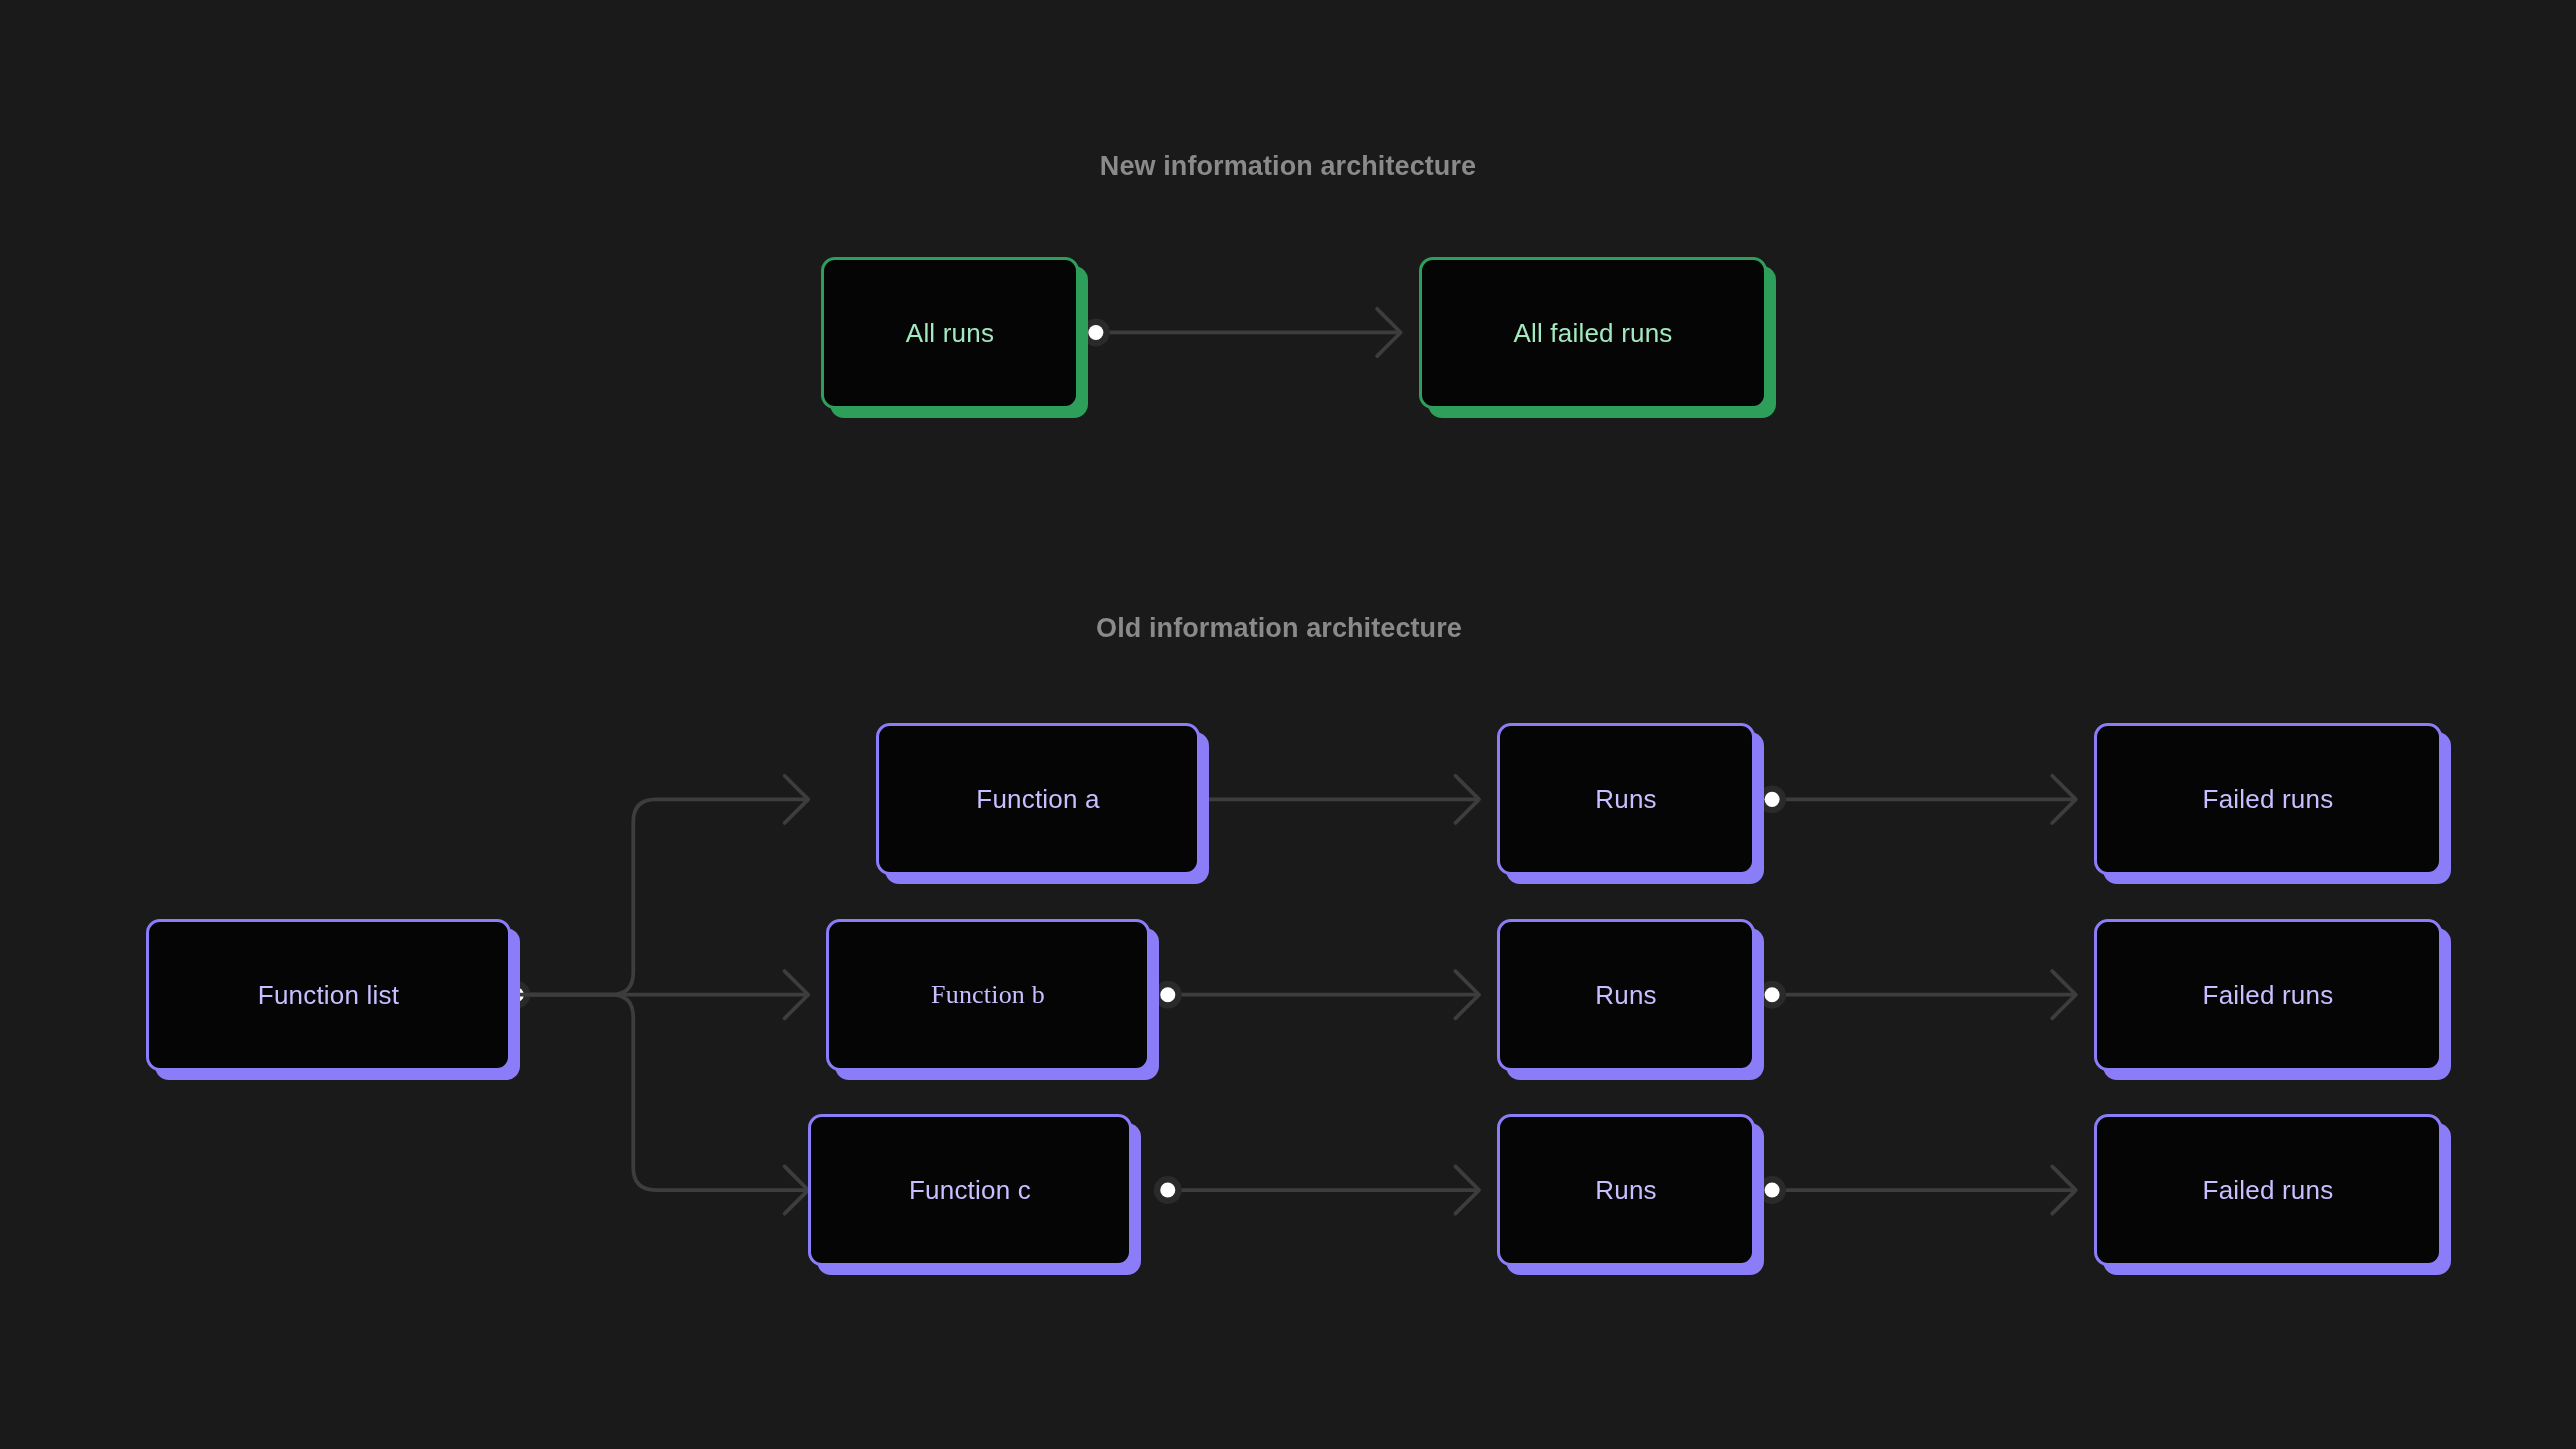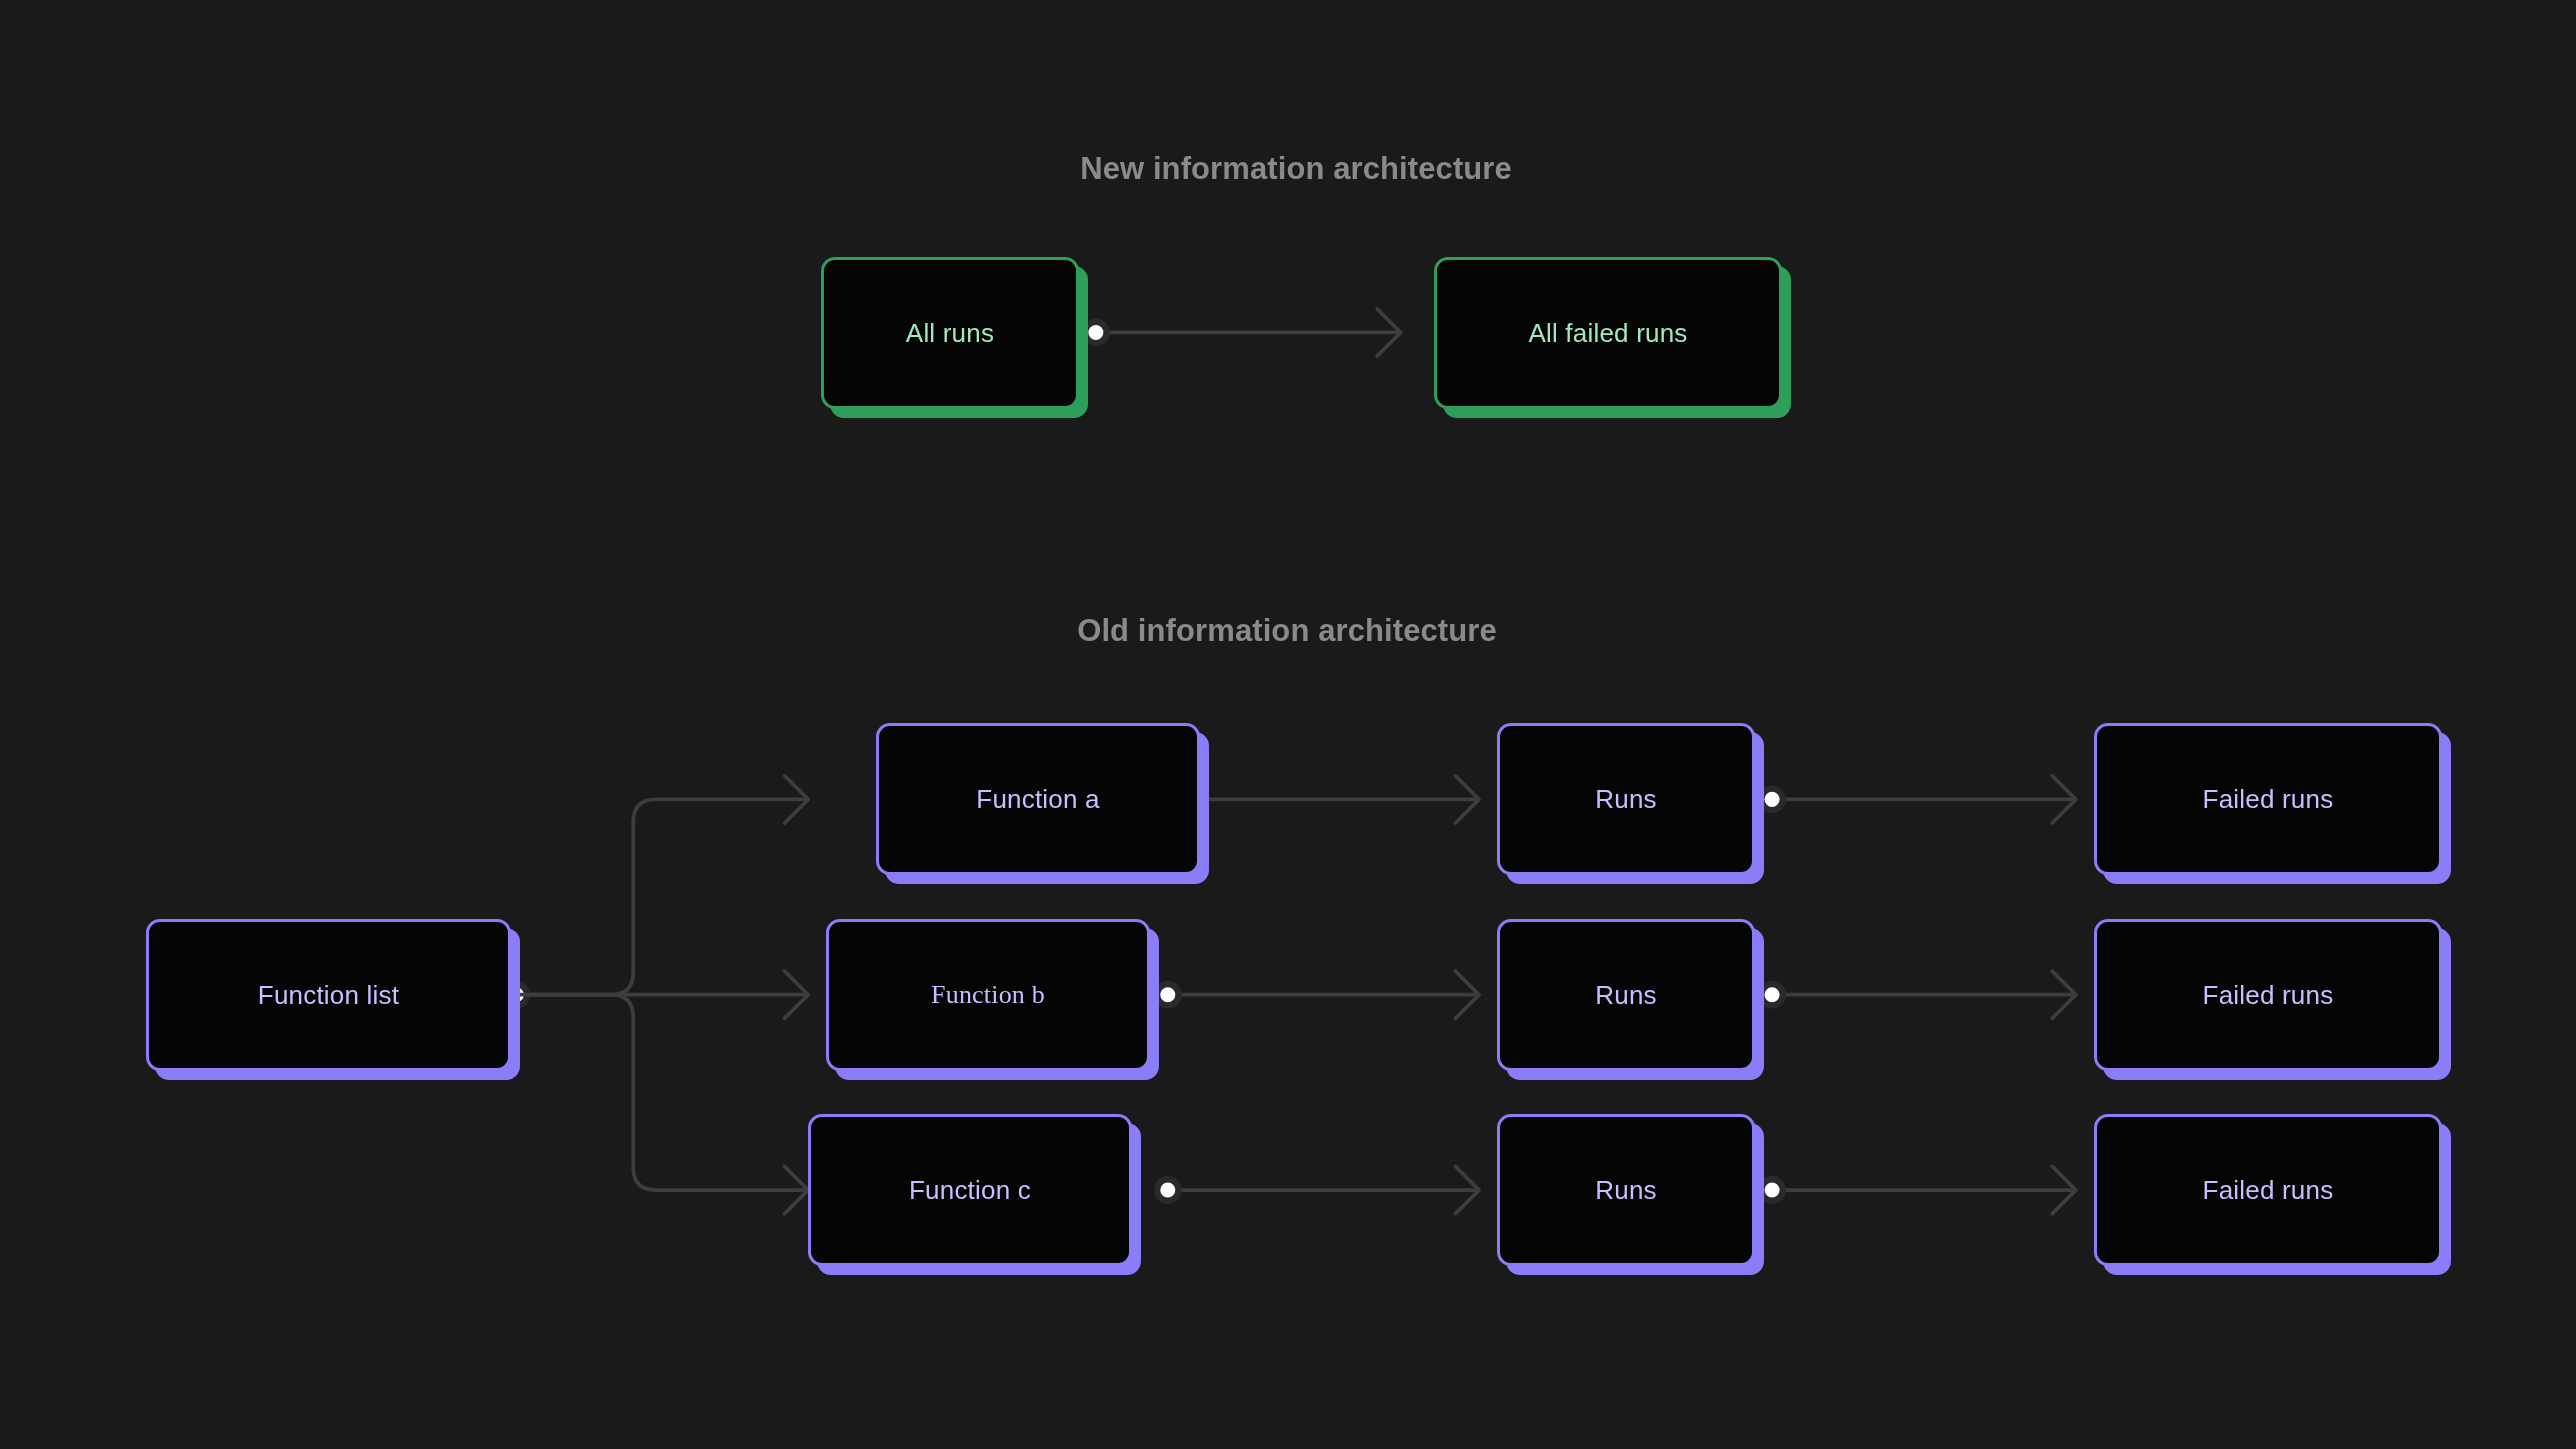--- a/index.html
+++ b/index.html
@@ -8,26 +8,25 @@
     width:2576px; height:1449px;
     font-family:"Liberation Sans","DejaVu Sans",sans-serif;
     overflow:hidden;
     position:relative;
   }
   #stage { position:absolute; inset:0; width:2576px; height:1449px; }
 
   .section-title {
     position:absolute;
     color:#8a8a8a;
-    font-size:31px;
+    font-size:27px;
     font-weight:700;
     letter-spacing:0.1px;
     white-space:nowrap;
     transform:translateX(-50%);
-    margin-left:8px;
   }
 
   .node {
     position:absolute;
     background:#050505;
     border-radius:14px;
     display:flex;
     align-items:center;
     justify-content:center;
     z-index:3;
@@ -103,21 +102,21 @@
       <g>
         <circle class="dot-ring" cx="3302" cy="2217.5" r="26"></circle>
         <circle class="dot-core" cx="3302" cy="2217.5" r="14"></circle>
       </g>
       <path d="M 3824 2173.5 L 3868 2217.5 L 3824 2261.5"></path>
     </svg>
 <div class="section-title" style="left: 1288px; top: 151px;">New information architecture</div>
     <div class="node green" style="left: 821px; top: 257px; width: 258px; height: 152px;">
       <span class="label">All runs</span>
     </div>
-    <div class="node green" style="left: 1419px; top: 257px; width: 348px; height: 152px; margin-left: 15px;">
+    <div class="node green" style="left: 1419px; top: 257px; width: 348px; height: 152px;">
       <span class="label">All failed runs</span>
     </div>
     <div class="section-title" style="left: 1279px; top: 613px;">Old information architecture</div>
     <div class="node purple" style="left: 134px; top: 919px; width: 365px; height: 152px; margin-left: 12px;">
       <span class="label">Function list</span>
     </div>
     <div class="node purple" style="left: 876px; top: 723px; width: 324px; height: 152px;">
       <span class="label">Function a</span>
     </div>
     <div class="node purple" style="left: 826px; top: 919px; width: 324px; height: 152px; font-family: Liberation Serif, serif;">

